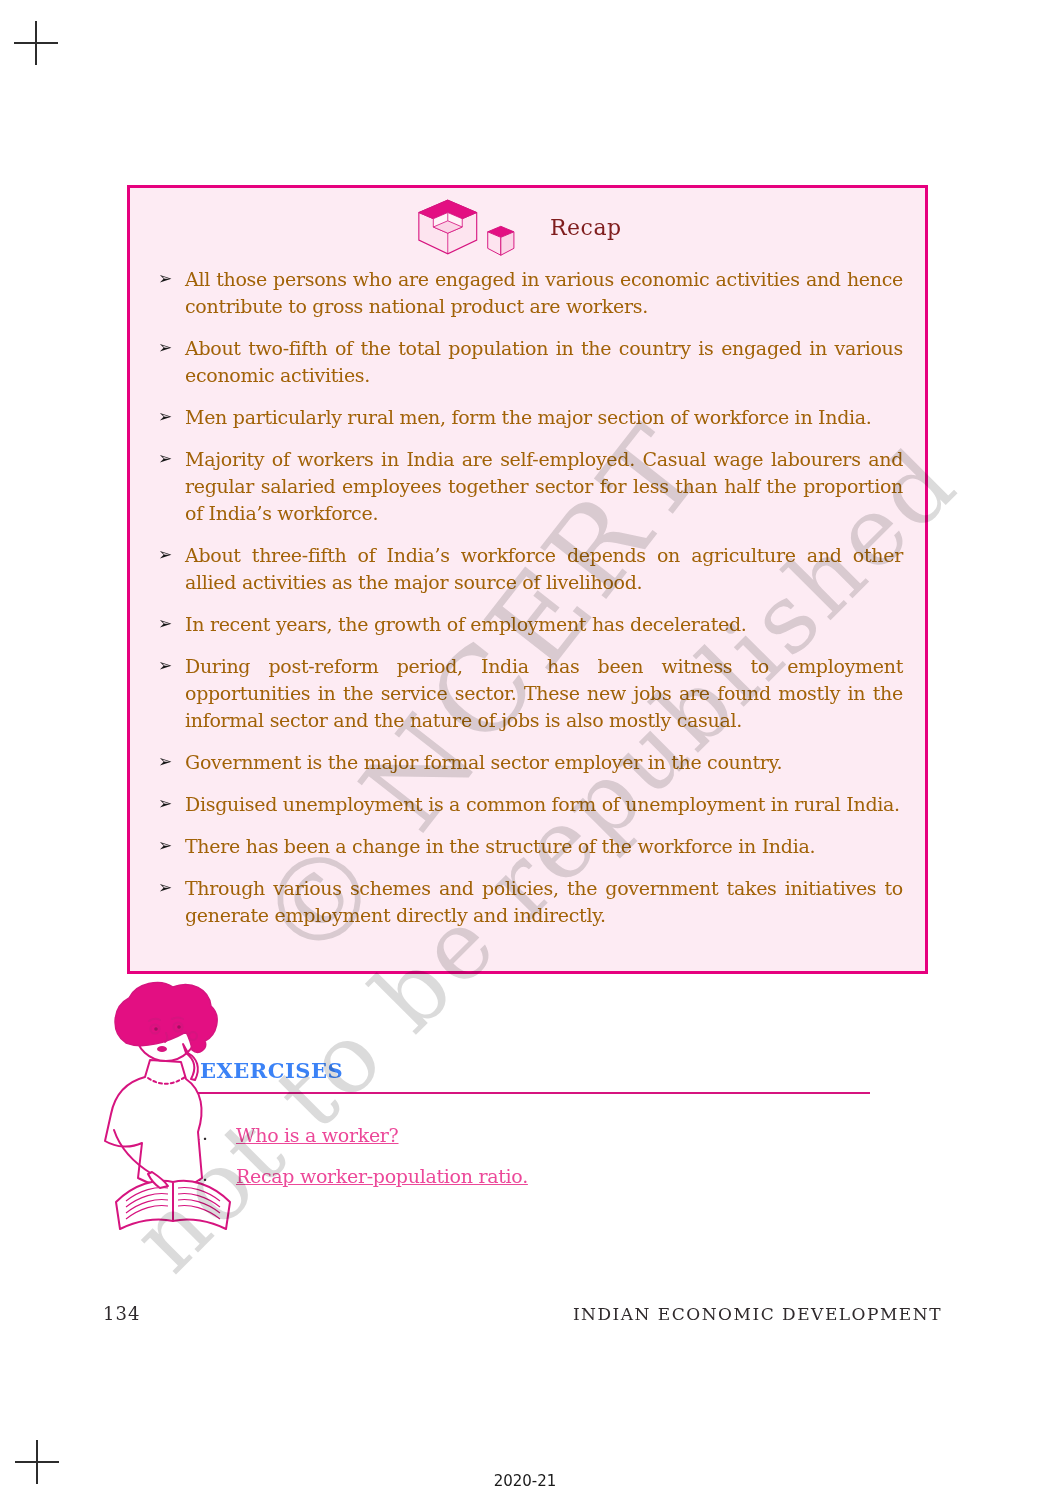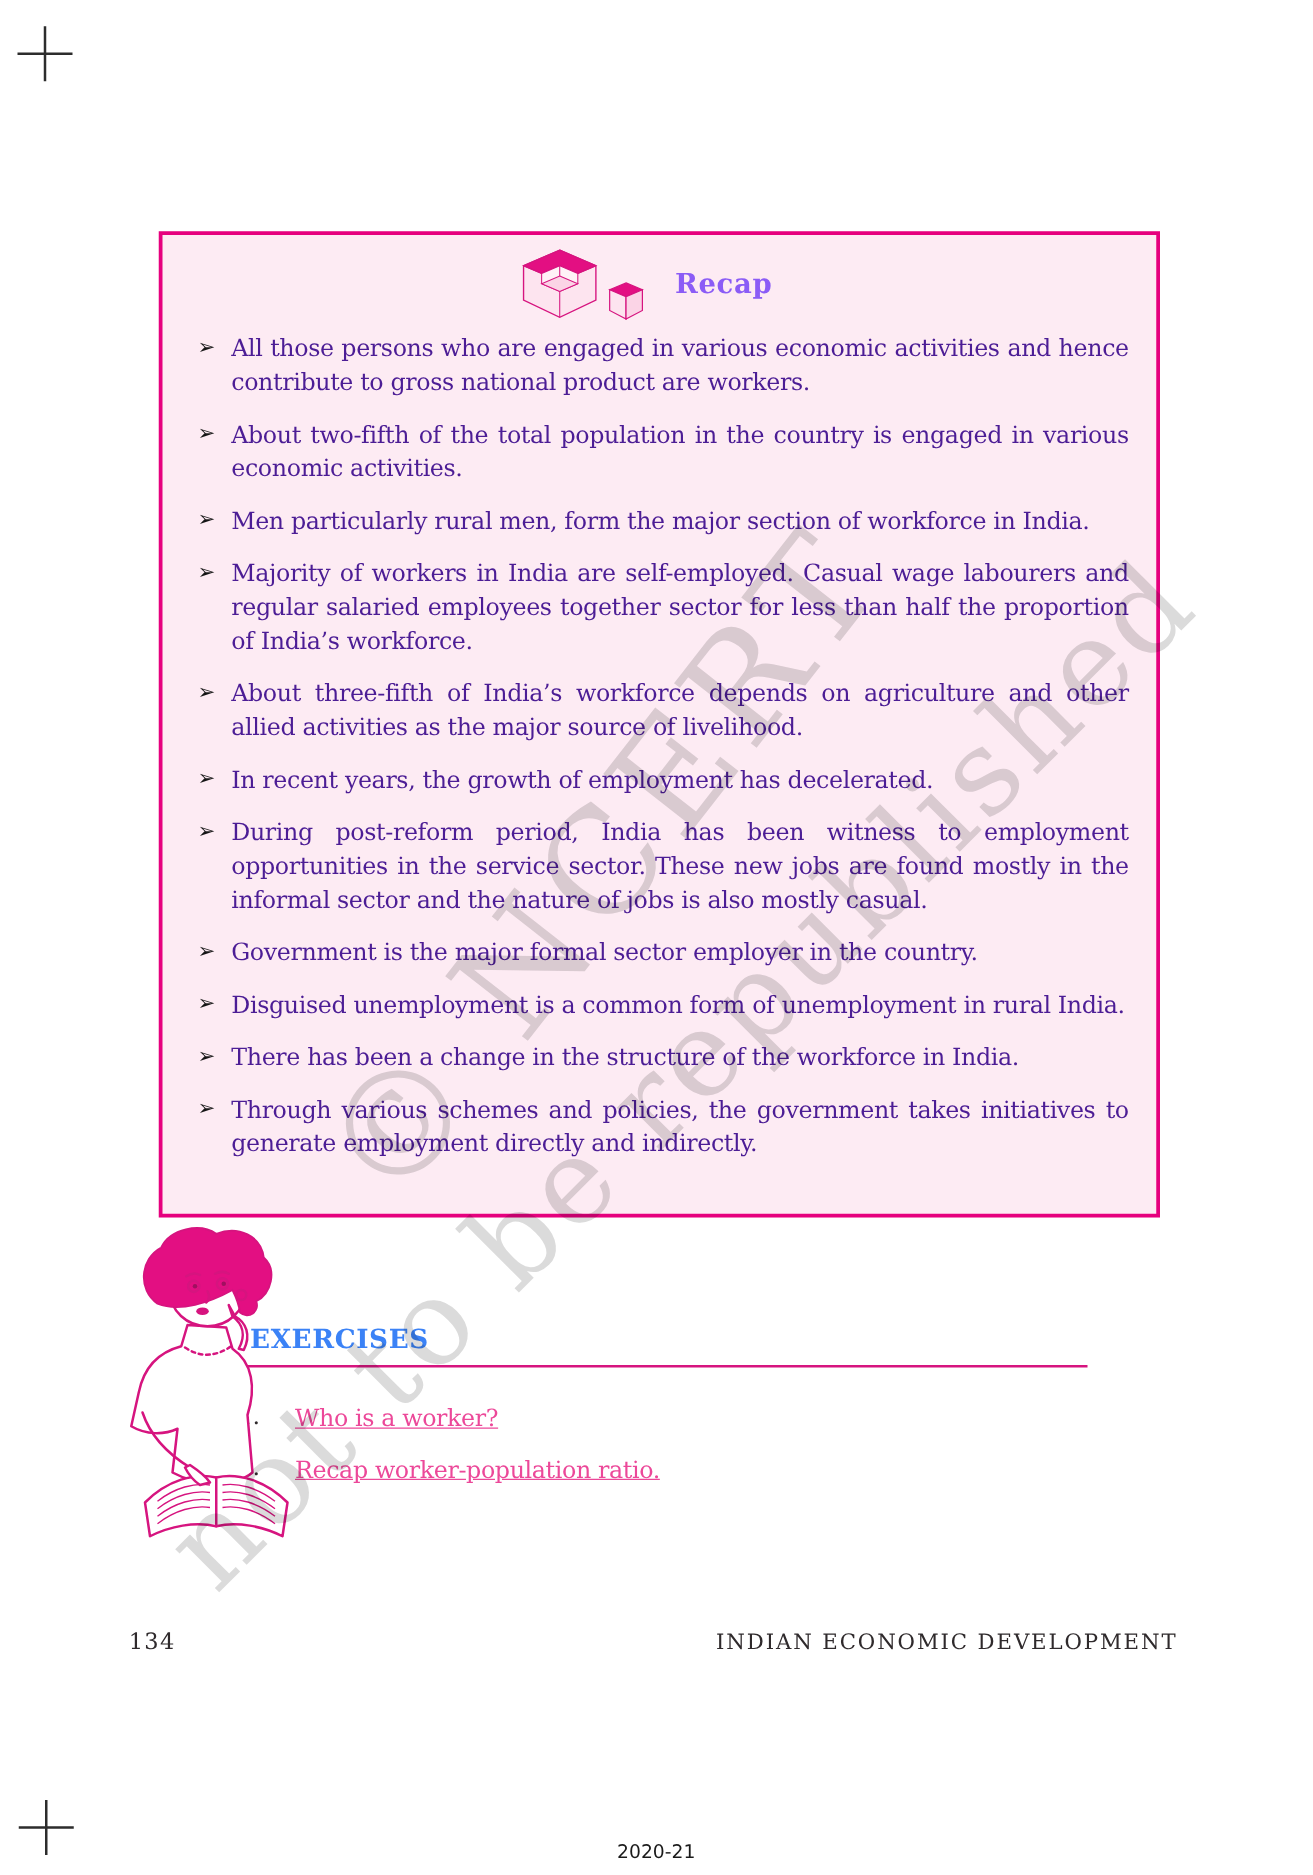--- a/index.html
+++ b/index.html
@@ -22,29 +22,29 @@
   }
   .wm1 { left:285px; top:878px; font-size:115px; letter-spacing:8px; transform:rotate(-52deg); transform-origin:0 50%; }
   .wm2 { left:150px; top:1199px; font-size:95px; letter-spacing:4px; transform:rotate(-45deg); transform-origin:0 50%; }
 
   
   .recap-box {
     position:absolute; left:127px; top:185px; width:801px; height:789px;
     background:#fdebf3; border:3px solid #e6007e; z-index:1;
   }
   .recap-header { display:flex; align-items:center; margin:8px 0 0 260px; height:62px; }
-  .recap-title { font-size:22px; font-weight:bold; color:#8b5cf6; letter-spacing:.5px; }
+  .recap-title { font-size:22px; font-weight:normal; color:#7f1d1d; margin-left:10px; letter-spacing:.5px; }
   .recap-list { list-style:none; margin:8px 22px 0 28px; }
   .recap-list li { display:flex; margin-bottom:15px; }
   .marker {
     flex:none; width:27px; font-family:"DejaVu Sans", sans-serif; font-size:17px;
     color:#151515; padding-top:2px;
   }
   .btext {
-    flex:1; text-align:justify; font-size:19px; line-height:27px; color:#4c1d95;
+    flex:1; text-align:justify; font-size:19px; line-height:27px; color:#a16207;
     letter-spacing:-0.3px;
   }
 
   
   .ex-title {
     position:absolute; left:200px; top:1058px; font-size:21px; font-weight:bold;
     color:#3b82f6; letter-spacing:.5px; z-index:3;
   }
   .ex-rule { position:absolute; left:130px; top:1092px; width:740px; height:2px; background:#d6147f; z-index:1; }
   .student-illustration { position:absolute; left:98px; top:980px; width:175px; height:258px; z-index:2; }

